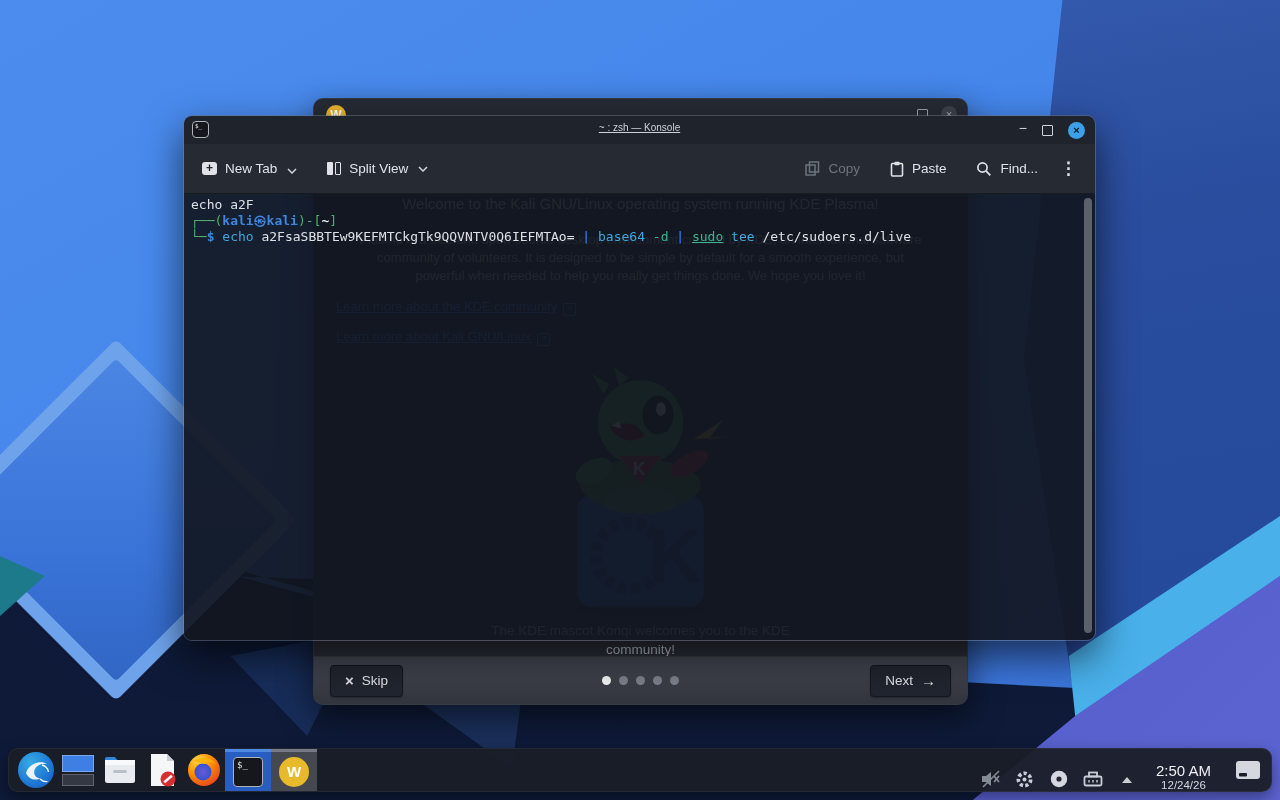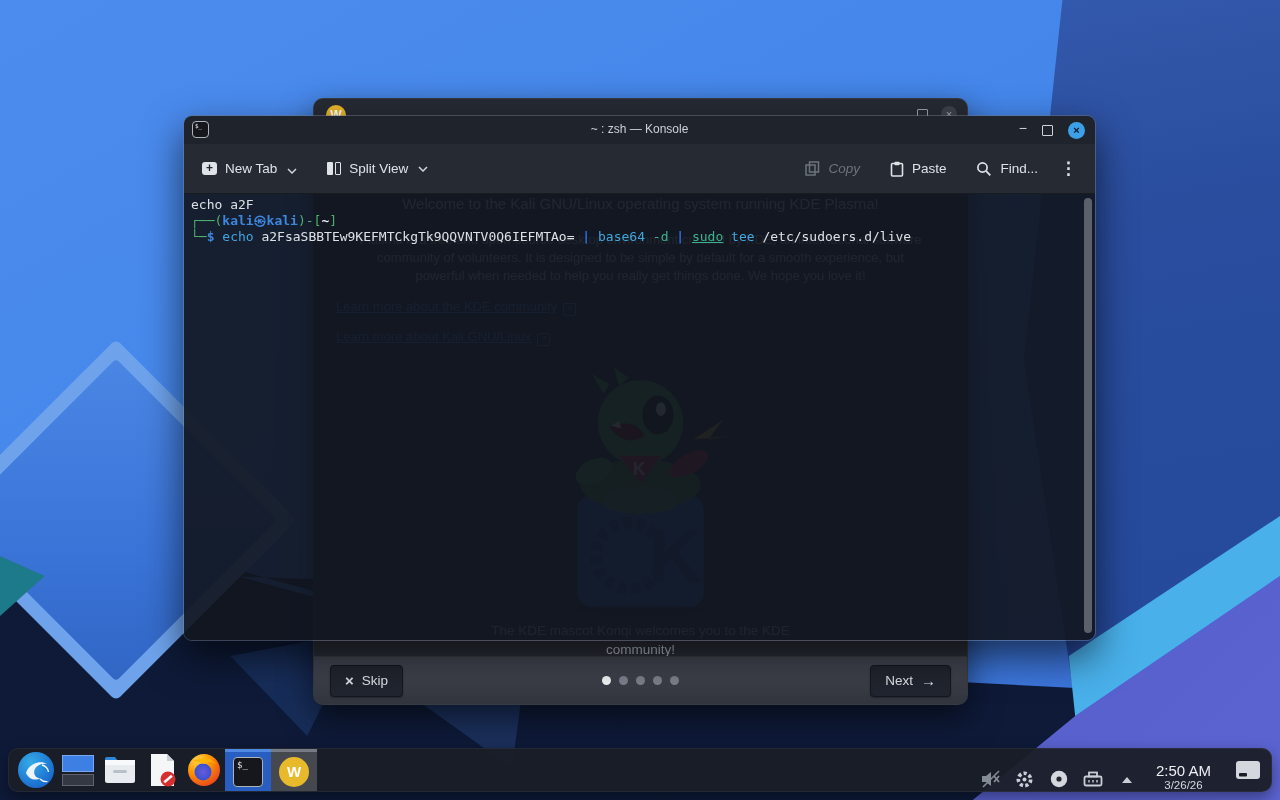--- a/index.html
+++ b/index.html
@@ -56,30 +56,30 @@
   .w-dots{position:absolute;left:0;right:0;display:flex;justify-content:center;gap:8px;}
   .dot{width:9px;height:9px;border-radius:50%;background:#7c818c;}
   .dot.active{background:#f4f5f7;}
 
   
   .terminal{position:absolute;left:183px;top:115px;width:913px;height:526px;z-index:2;
     border-radius:9px;overflow:hidden;border:1px solid rgba(96,104,118,.55);
     box-shadow:0 16px 38px rgba(0,0,0,.6);box-sizing:border-box;}
   .t-titlebar{position:relative;height:28px;background:#1f232b;}
   .t-appicon{position:absolute;left:8px;top:5px;}
-  .t-title{position:absolute;left:0;right:0;top:6px;text-align:center;color:#ccd1d9;font-size:12px;}
+  .t-title{position:absolute;left:0;right:0;top:6px;text-align:center;color:#ccd1d9;font-size:10px;text-decoration:underline;}
   .t-controls{position:absolute;right:10px;top:0;height:28px;display:flex;align-items:center;gap:15px;}
   .t-min{color:#cfd4da;font-size:14px;line-height:1;margin-top:-4px;}
   .t-max{width:9px;height:9px;border:1.5px solid #cfd4da;border-radius:1px;}
   .t-close{width:17px;height:17px;border-radius:50%;background:#3ba0e8;color:#10151c;font-weight:bold;
     font-size:11px;display:flex;align-items:center;justify-content:center;line-height:1;}
   .t-toolbar{height:50px;background:#262a32;display:flex;align-items:center;padding:0 12px;
     border-bottom:1px solid rgba(0,0,0,.35);box-sizing:border-box;}
   .tb-btn{display:flex;align-items:center;gap:8px;color:#dfe3e8;font-size:13.5px;padding:6px 6px;}
-  .tb-btn.disabled{color:#6e747e;font-style:italic;}
+  .tb-btn.disabled{color:#6e747e;}
   .tb-gap{margin-left:18px;}
   .tb-spacer{flex:1;}
   .chev{margin-left:2px;}
   .chev.low{align-self:flex-end;margin-bottom:2px;}
   .kebab{color:#dfe3e8;font-size:17px;font-weight:bold;padding:0 6px;margin-left:10px;letter-spacing:0;}
   .newtab-ic{width:15px;height:13px;background:#dfe3e8;border-radius:3px;color:#22262e;font-weight:bold;
     font-size:12px;line-height:13px;text-align:center;}
   .split-ic{display:flex;gap:2px;}
   .split-ic .a{width:6px;height:13px;background:#dfe3e8;border-radius:1px;}
   .split-ic .b{width:6px;height:13px;border:1.5px solid #dfe3e8;border-radius:1px;box-sizing:border-box;}
@@ -355,21 +355,21 @@
             <line x1="15" y1="10" x2="15" y2="12.5" stroke="#c9ced6" stroke-width="1.4"></line>
           </svg>
       </div>
       <div class="tray-ic">
         <svg width="14" height="9" viewBox="0 0 14 9">
             <path d="M2 8 L7 2 L12 8 Z" fill="#c9ced6"></path>
           </svg>
       </div>
       <div class="clock">
         <div class="time">2:50 AM</div>
-        <div class="date">3/26/26</div>
+        <div class="date">12/24/26</div>
       </div>
       <div class="peek">
         <svg width="26" height="20" viewBox="0 0 26 20">
             <rect x="1" y="1" width="24" height="18" rx="3" fill="#d4d8de"></rect>
             <rect x="4" y="13" width="8" height="3.4" rx="1" fill="#1a1e27"></rect>
           </svg>
       </div>
     </div>
   </div>
 </div>

